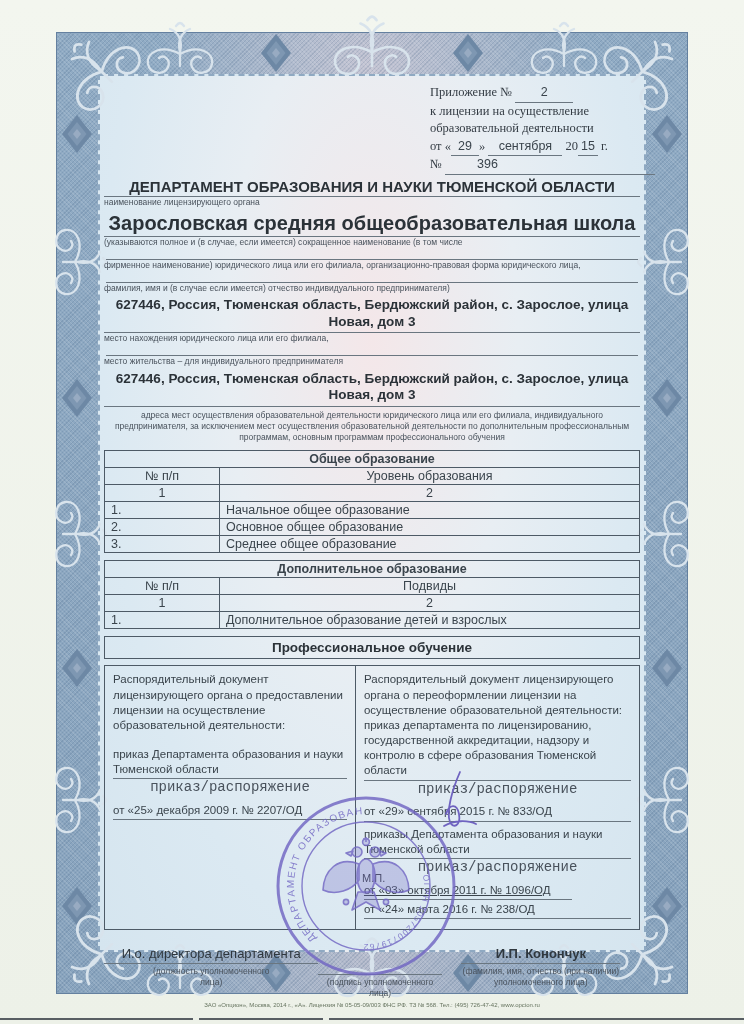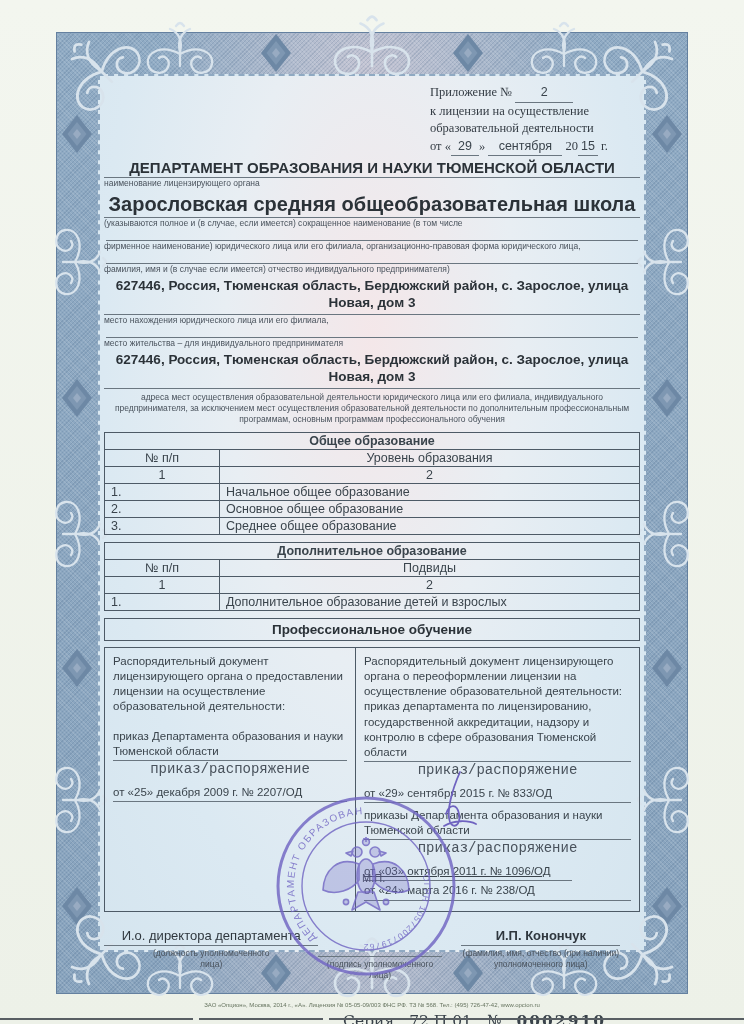--- a/index.html
+++ b/index.html
@@ -142,20 +142,24 @@
         <span class="fill" style="width:58px;">2</span>
       </div>
       <div class="row">к лицензии на осуществление</div>
       <div class="row">образовательной деятельности</div>
       <div class="row">
         <span>от «</span><span class="fill" style="width:28px;">29</span><span>»</span>
         <span class="fill" style="width:74px;">сентября</span>
         <span>20</span><span class="fill" style="width:20px;">15</span>
         <span>г.</span>
       </div>
+      <div class="row">
+        <span>№</span>
+        <span class="fill" style="width:178px;text-align:left;padding-left:32px;">396</span>
+      </div>
     </div>
 
     <div class="title">ДЕПАРТАМЕНТ ОБРАЗОВАНИЯ И НАУКИ ТЮМЕНСКОЙ ОБЛАСТИ</div>
     <div class="caption">наименование лицензирующего органа</div>
 
     <div class="school">Зарословская средняя общеобразовательная школа</div>
     <div class="caption">(указываются полное и (в случае, если имеется) сокращенное наименование (в том числе</div>
     <div class="blank-line"></div>
     <div class="caption">фирменное наименование) юридического лица или его филиала, организационно-правовая форма юридического лица,</div>
     <div class="blank-line"></div>

